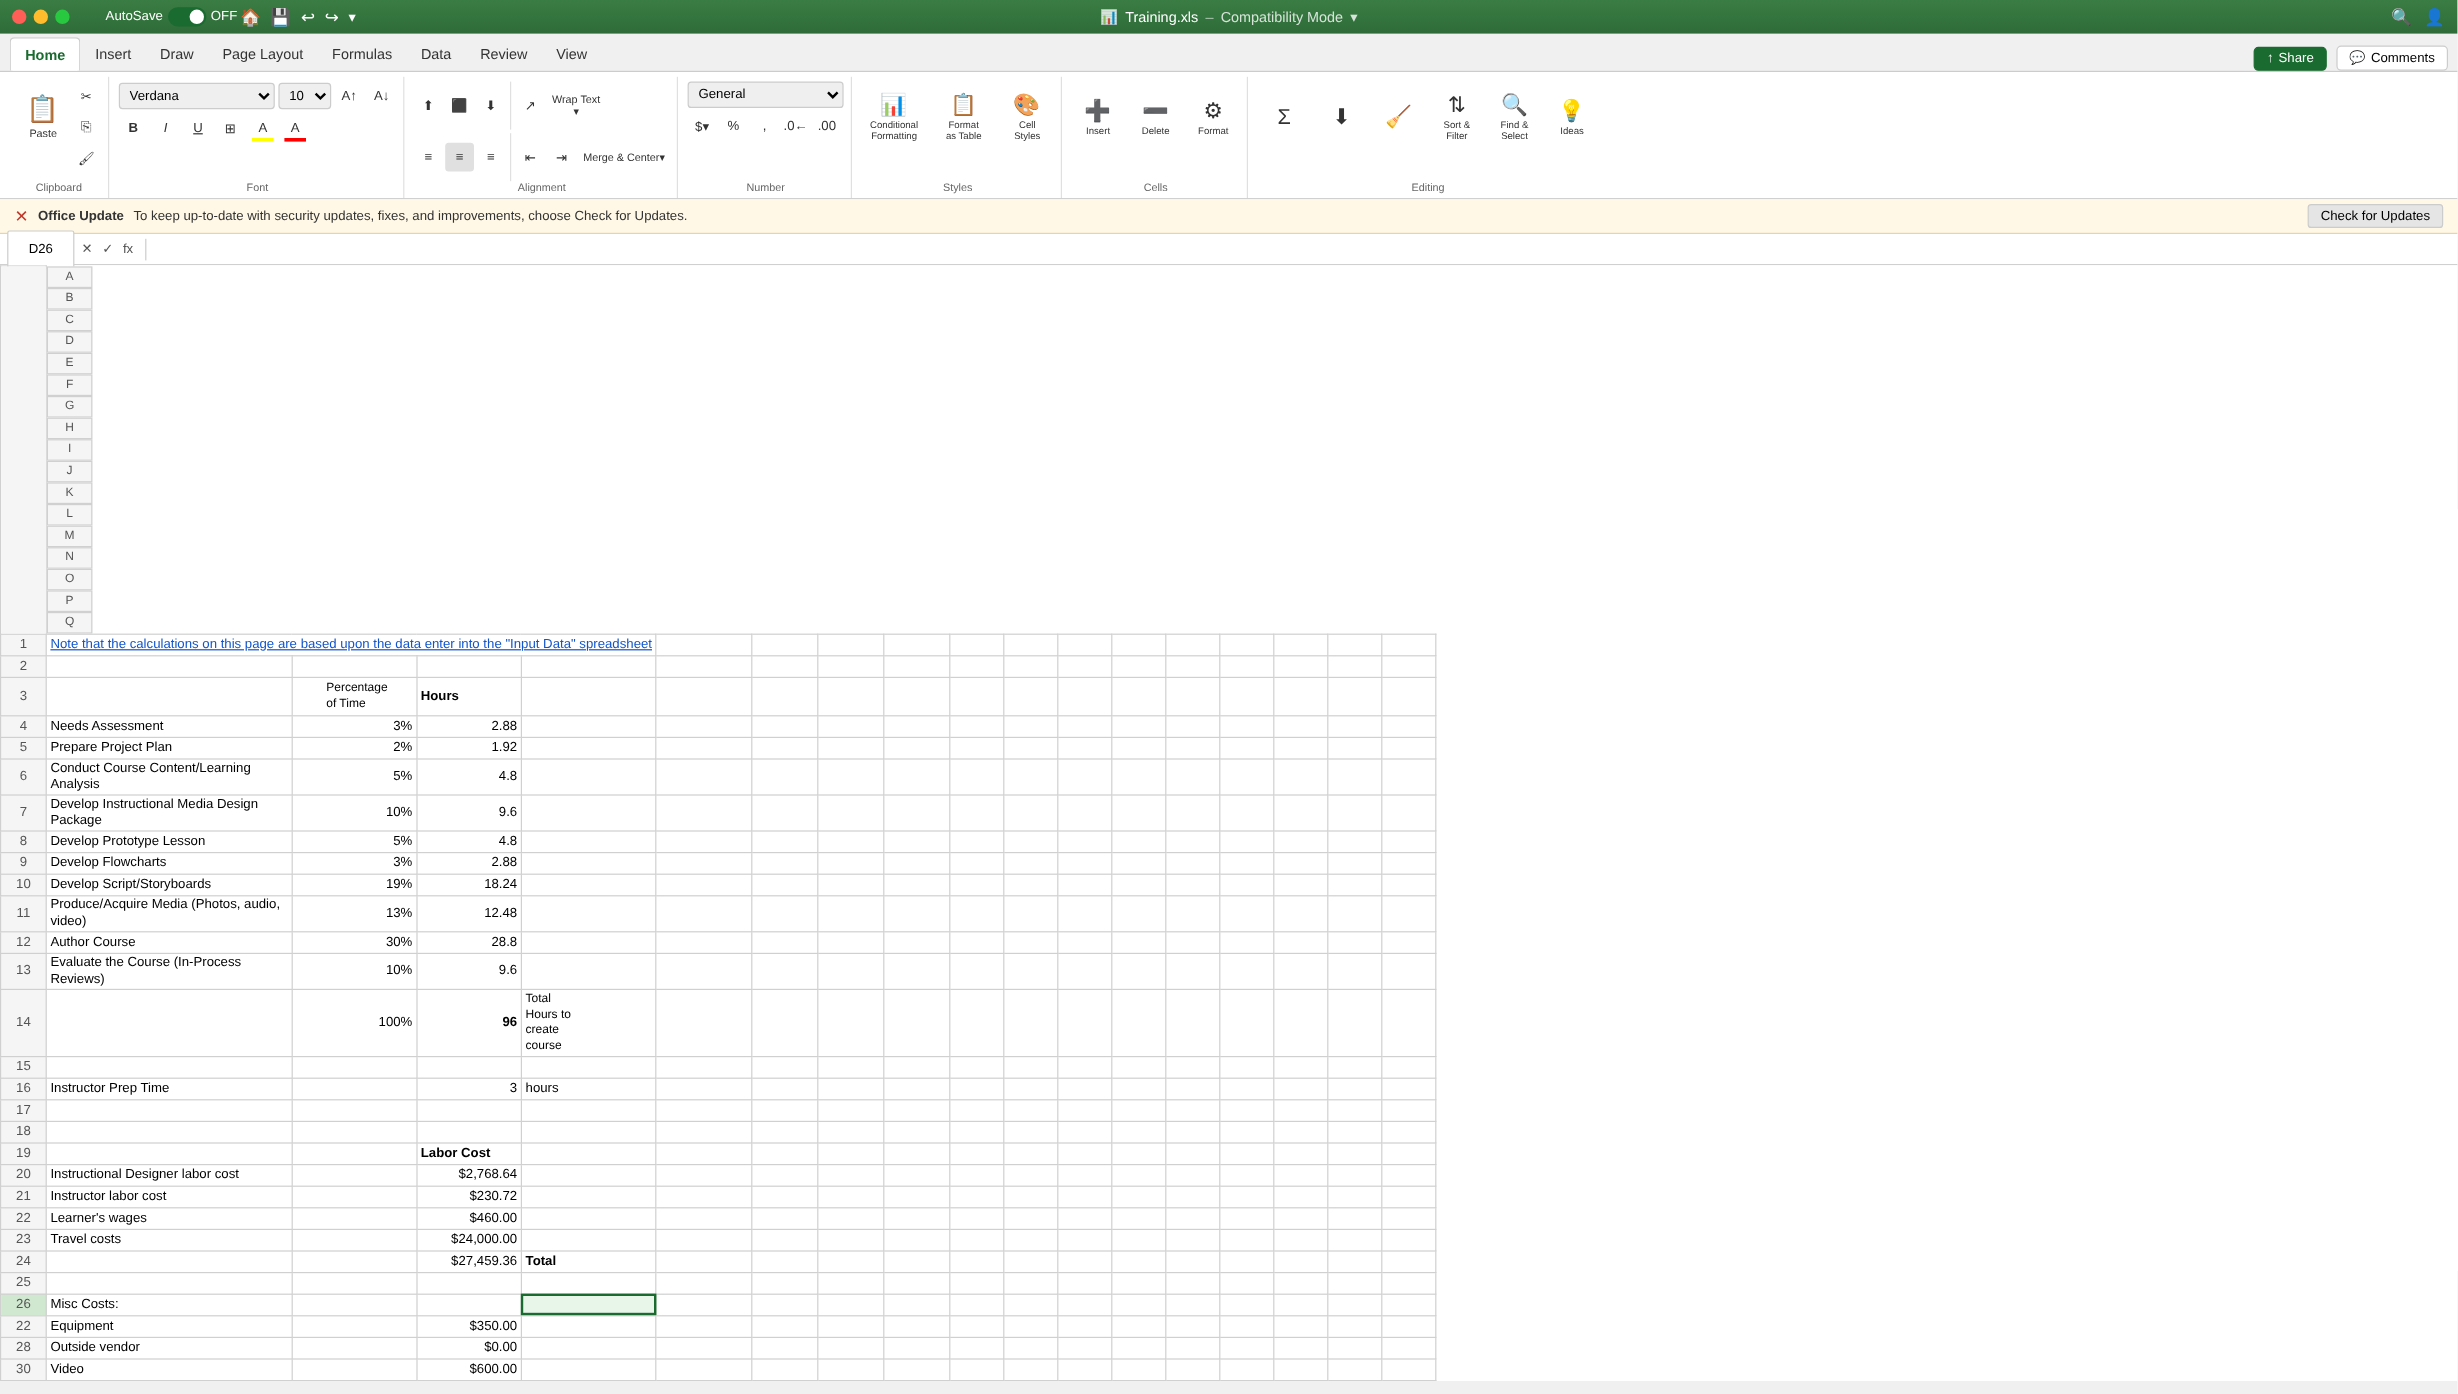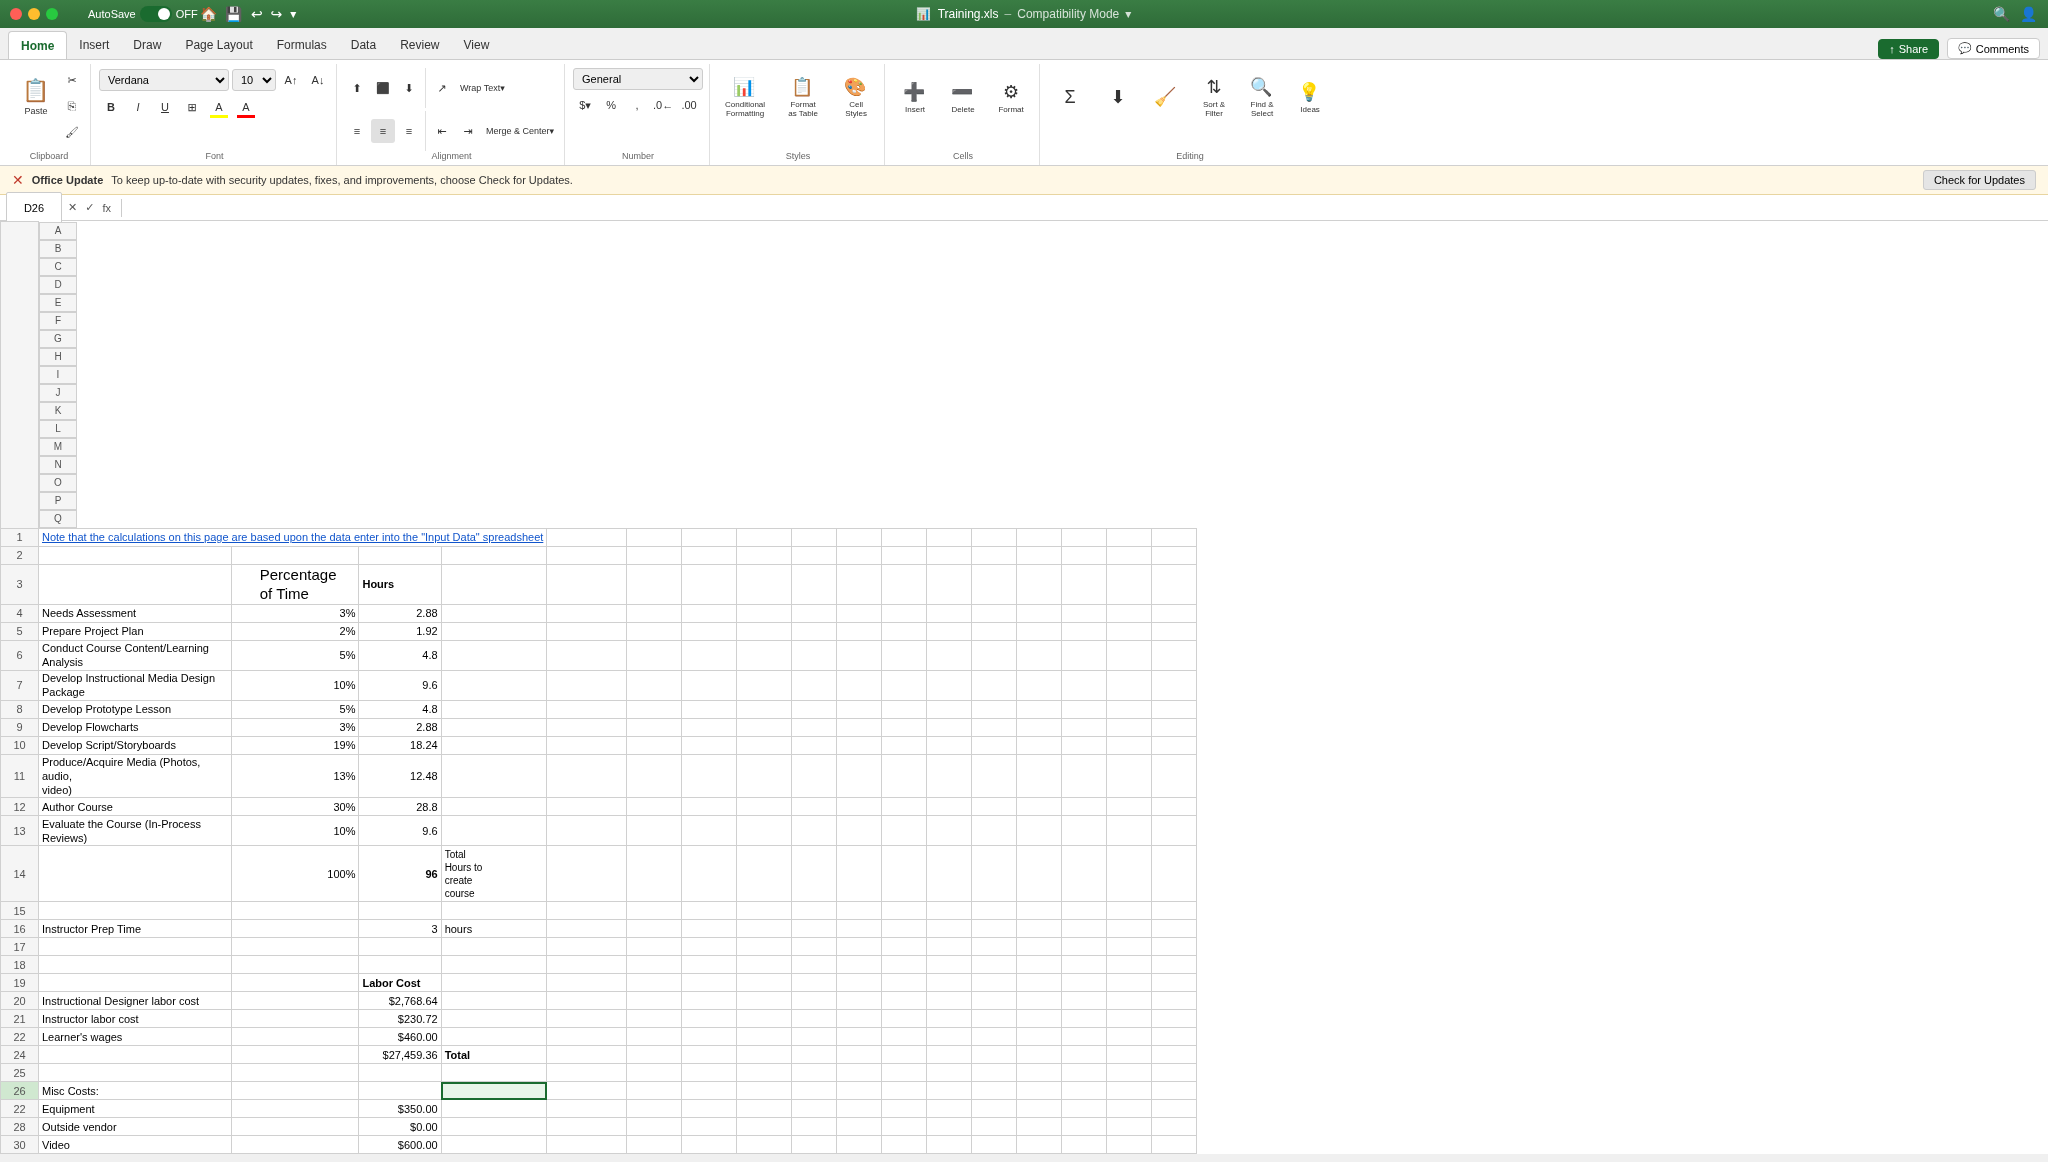--- a/index.html
+++ b/index.html
@@ -408,21 +408,21 @@
   </div>
 
   <div class="ribbon-group">
     <div class="ribbon-group-content" style="flex-direction:column;gap:3px;">
       <div class="ribbon-row">
         <button class="rb-small">⬆</button>
         <button class="rb-small">⬛</button>
         <button class="rb-small">⬇</button>
         <div class="sep"></div>
         <button class="rb-small">↗</button>
-        <button class="rb-small" style="font-size:9px;width:auto;padding:0 4px;">
+        <button class="rb-small" style="font-size:9px;width:auto;padding:0 4px;flex-direction:column;">
           <span>Wrap Text</span>
           <span>▾</span>
         </button>
       </div>
       <div class="ribbon-row">
         <button class="rb-small">≡</button>
         <button class="rb-small" style="background:#e0e0e0;">≡</button>
         <button class="rb-small">≡</button>
         <div class="sep"></div>
         <button class="rb-small">⇤</button>
@@ -621,21 +621,21 @@
             <td></td>
             <td></td>
             <td></td>
             <td></td>
             <td></td>
         </tr>
 
         <tr style="height:32px;">
           <td class="row-num">3</td>
           <td></td>
-          <td class="cell-wrap" style="font-size:15px;padding-left:28px;">Percentage<br>of Time</td>
+          <td class="cell-wrap" style="font-size:10px;padding-left:28px;">Percentage<br>of Time</td>
           <td class="cell-bold">Hours</td>
           <td></td>
             <td></td>
             <td></td>
             <td></td>
             <td></td>
             <td></td>
             <td></td>
             <td></td>
             <td></td>
@@ -1038,20 +1038,40 @@
             <td></td>
             <td></td>
             <td></td>
             <td></td>
             <td></td>
             <td></td>
             <td></td>
             <td></td>
         </tr>
 
+        <tr>
+          <td class="row-num">23</td>
+          <td>Travel costs</td>
+          <td></td>
+          <td class="cell-right">$24,000.00</td>
+          <td></td>
+            <td></td>
+            <td></td>
+            <td></td>
+            <td></td>
+            <td></td>
+            <td></td>
+            <td></td>
+            <td></td>
+            <td></td>
+            <td></td>
+            <td></td>
+            <td></td>
+            <td></td>
+        </tr>
 
         <tr>
           <td class="row-num">24</td>
           <td></td>
           <td></td>
           <td class="cell-right">$27,459.36</td>
           <td class="cell-bold">Total</td>
           <td></td>
             <td></td>
             <td></td>

